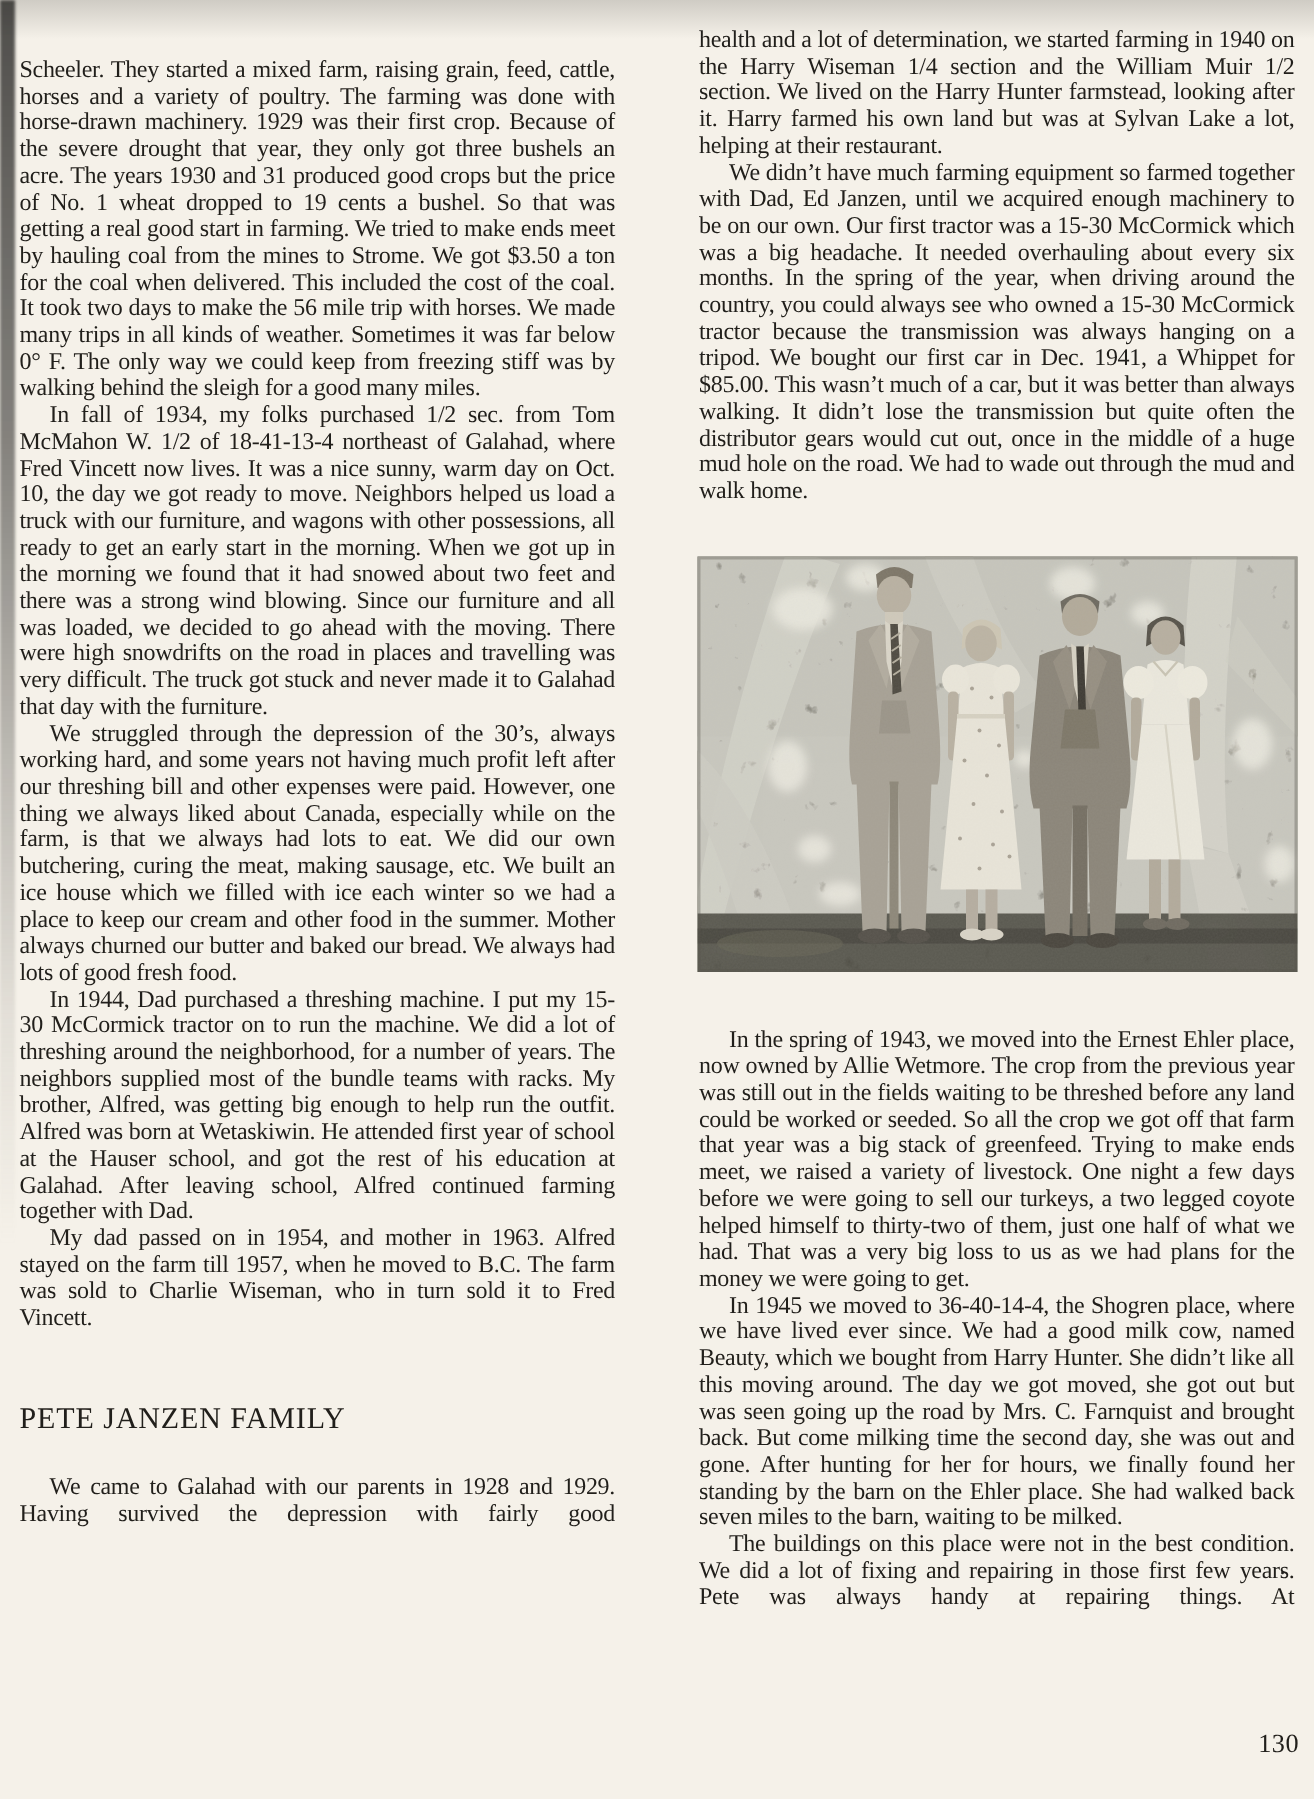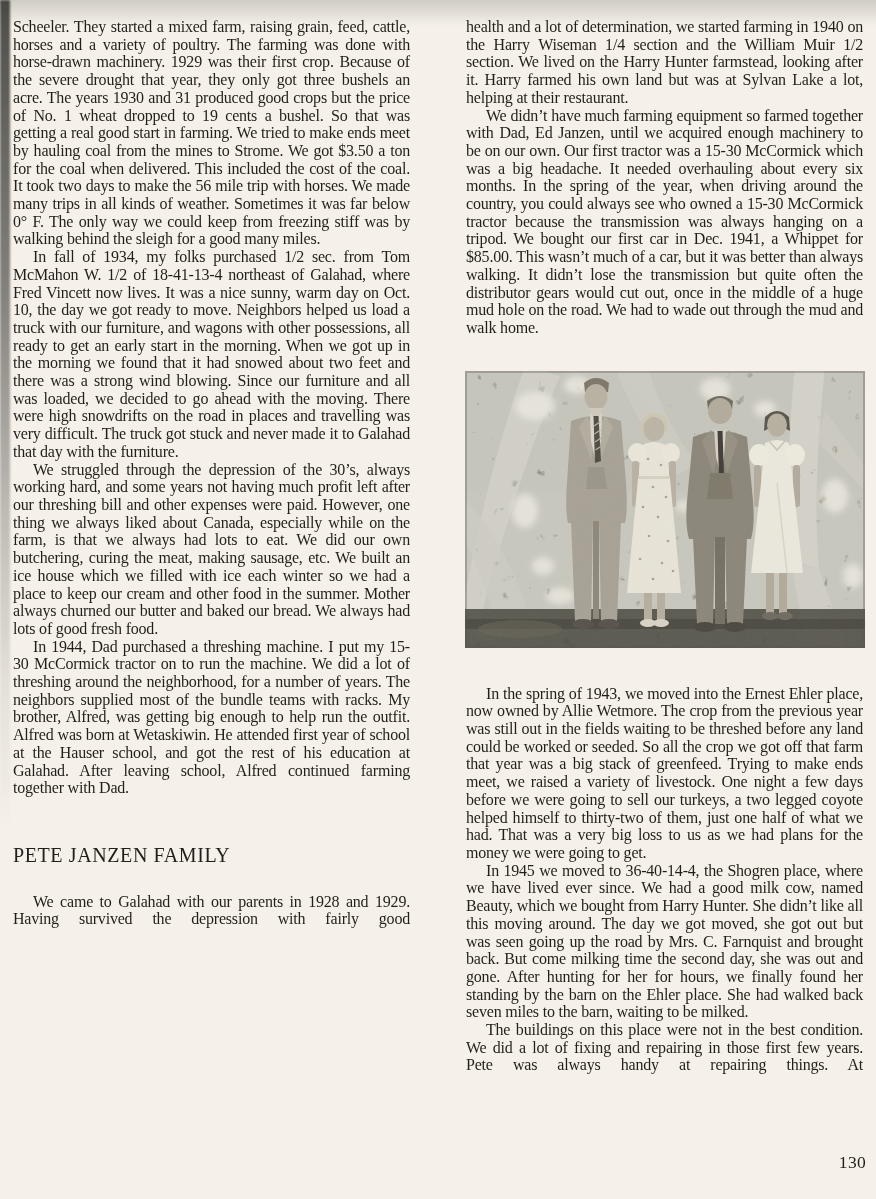--- a/index.html
+++ b/index.html
@@ -25,21 +25,21 @@
       rgba(110,108,104,.40) 62%,
       rgba(150,148,143,.18) 82%,
       rgba(150,148,143,0) 100%);
     filter: blur(1.2px);
   }
   .col {
     position: absolute; top: 18px; width: 397px;
     font-size: 16px; line-height: 17.7px; letter-spacing: -0.2px;
     text-align: justify;
   }
-  .col-left  { left: 13px; }
+  .col-left  { left: 13px; margin-top: 20px; }
   .col-right { left: 466px; }
   p.para { margin: 0; }
   p.indent { text-indent: 20px; }
   p.cont { text-align-last: justify; }
   h2.heading {
     font-size: 20px; font-weight: normal; text-align: left;
     letter-spacing: .6px; margin: 50px 0 28px 0;
   }
   .photo {
     width: 400px; height: 277px; margin: 34px 0 37px -1px;
@@ -60,20 +60,21 @@
 
 <div class="page">
   <div class="top-shade"></div>
   <div class="binding-shadow"></div>
 
   <div class="col col-left">
     <p class="para">Scheeler. They started a mixed farm, raising grain, feed, cattle, horses and a variety of poultry. The farming was done with horse-drawn machinery. 1929 was their first crop. Because of the severe drought that year, they only got three bushels an acre. The years 1930 and 31 produced good crops but the price of No. 1 wheat dropped to 19 cents a bushel. So that was getting a real good start in farming. We tried to make ends meet by hauling coal from the mines to Strome. We got $3.50 a ton for the coal when delivered. This included the cost of the coal. It took two days to make the 56 mile trip with horses. We made many trips in all kinds of weather. Sometimes it was far below 0° F. The only way we could keep from freezing stiff was by walking behind the sleigh for a good many miles.</p>
     <p class="para indent">In fall of 1934, my folks purchased 1/2 sec. from Tom McMahon W. 1/2 of 18-41-13-4 northeast of Galahad, where Fred Vincett now lives. It was a nice sunny, warm day on Oct. 10, the day we got ready to move. Neighbors helped us load a truck with our furniture, and wagons with other possessions, all ready to get an early start in the morning. When we got up in the morning we found that it had snowed about two feet and there was a strong wind blowing. Since our furniture and all was loaded, we decided to go ahead with the moving. There were high snowdrifts on the road in places and travelling was very difficult. The truck got stuck and never made it to Galahad that day with the furniture.</p>
     <p class="para indent">We struggled through the depression of the 30’s, always working hard, and some years not having much profit left after our threshing bill and other expenses were paid. However, one thing we always liked about Canada, especially while on the farm, is that we always had lots to eat. We did our own butchering, curing the meat, making sausage, etc. We built an ice house which we filled with ice each winter so we had a place to keep our cream and other food in the summer. Mother always churned our butter and baked our bread. We always had lots of good fresh food.</p>
     <p class="para indent">In 1944, Dad purchased a threshing machine. I put my 15-30 McCormick tractor on to run the machine. We did a lot of threshing around the neighborhood, for a number of years. The neighbors supplied most of the bundle teams with racks. My brother, Alfred, was getting big enough to help run the outfit. Alfred was born at Wetaskiwin. He attended first year of school at the Hauser school, and got the rest of his education at Galahad. After leaving school, Alfred continued farming together with Dad.</p>
+    <p class="para indent">My dad passed on in 1954, and mother in 1963. Alfred stayed on the farm till 1957, when he moved to B.C. The farm was sold to Charlie Wiseman, who in turn sold it to Fred Vincett.</p>
     <h2 class="heading">PETE JANZEN FAMILY</h2>
     <p class="para indent cont">We came to Galahad with our parents in 1928 and 1929. Having survived the depression with fairly good</p>
   </div>
 
   <div class="col col-right">
     <p class="para">health and a lot of determination, we started farming in 1940 on the Harry Wiseman 1/4 section and the William Muir 1/2 section. We lived on the Harry Hunter farmstead, looking after it. Harry farmed his own land but was at Sylvan Lake a lot, helping at their restaurant.</p>
     <p class="para indent">We didn’t have much farming equipment so farmed together with Dad, Ed Janzen, until we acquired enough machinery to be on our own. Our first tractor was a 15-30 McCormick which was a big headache. It needed overhauling about every six months. In the spring of the year, when driving around the country, you could always see who owned a 15-30 McCormick tractor because the transmission was always hanging on a tripod. We bought our first car in Dec. 1941, a Whippet for $85.00. This wasn’t much of a car, but it was better than always walking. It didn’t lose the transmission but quite often the distributor gears would cut out, once in the middle of a huge mud hole on the road. We had to wade out through the mud and walk home.</p>
 
     <div class="photo" role="img" aria-label="Black and white photograph of four people standing outdoors in front of trees: a man in a light suit and striped tie, a woman in a white floral dress, a man in a darker suit with vest and tie, and a woman in a white dress.">
       <svg width="400" height="277" viewBox="0 0 400 277" xmlns="http://www.w3.org/2000/svg">

